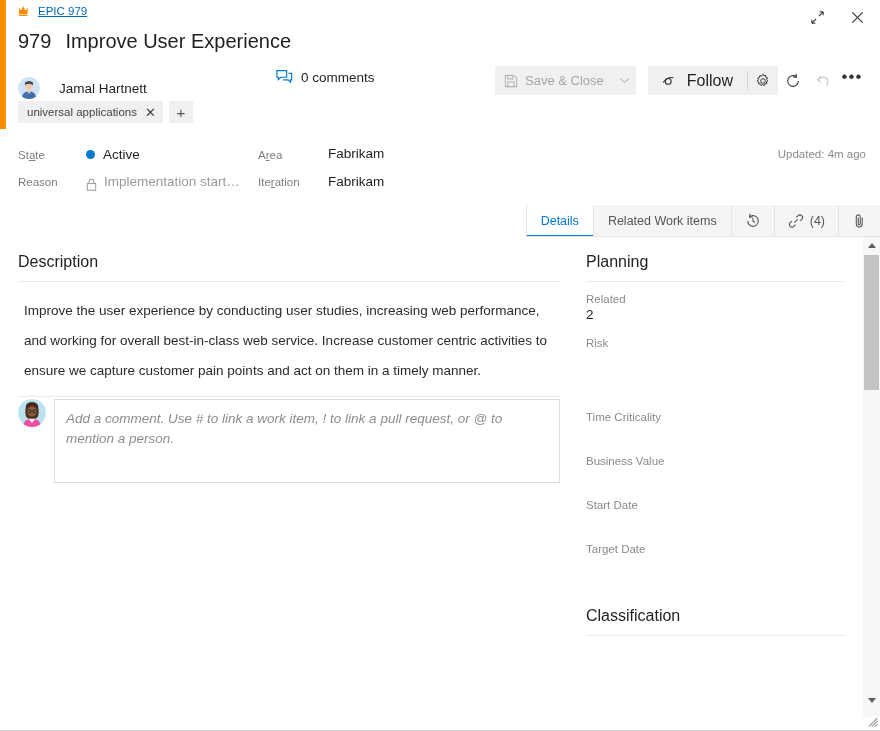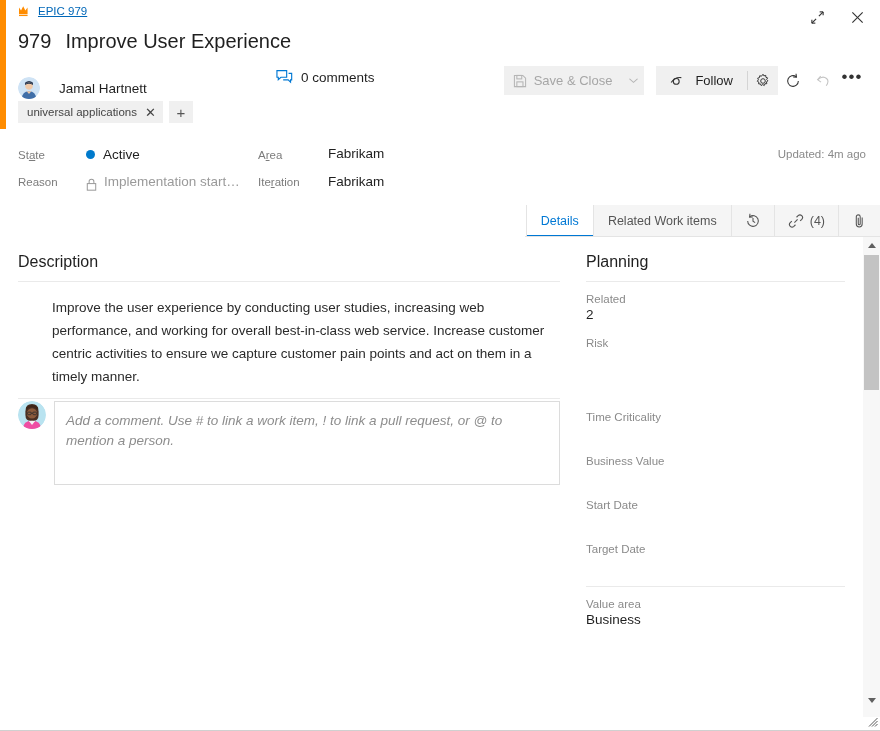--- a/index.html
+++ b/index.html
@@ -97,21 +97,21 @@
     font-size: 13px; color: #a6a6a6; cursor: default;
   }
   .btn-caret {
     display: flex; align-items: center; justify-content: center;
     width: 22px; height: 29px; cursor: default;
   }
   .toolbar-gap { width: 12px; }
   .btn-follow {
     display: flex; align-items: center; gap: 8px;
     padding: 0 14px; height: 41px;
-    font-size: 13px; color: #1f1f1f; cursor: pointer;
+    font-size: 16px; color: #1f1f1f; cursor: pointer;
   }
   .btn-divider { width: 1px; height: 19px; background: #d4d4d4; }
   .btn-icon {
     display: flex; align-items: center; justify-content: center;
     width: 30px; height: 29px; cursor: pointer; color: #333;
   }
   .btn-icon.plain { background: transparent; }
   .btn-icon.disabled { color: #bdbdbd; cursor: default; }
   .btn-ellipsis {
     display: flex; align-items: center; justify-content: center;
@@ -198,24 +198,23 @@
     background: #ffffff;
     padding: 0 18px;
     overflow: hidden;
   }
   .section-title {
     font-size: 16px; color: #1f1f1f; font-weight: 400;
     margin: 16px 0 0 0;
   }
   .section-rule { height: 1px; background: #eaeaea; margin-top: 10px; }
   .desc-text {
-    font-size: 13.5px; color: #2b2b2b; line-height: 23px;
+    font-size: 13.5px; color: #2b2b2b; line-height: 30px;
     margin-top: 14px; padding: 0 6px 0 6px;
     max-width: 545px;
-    margin-left: 28px;
   }
 
   .discussion-head {
     display: flex; align-items: center; justify-content: space-between;
     margin-top: 28px;
   }
   .discussion-actions { display: flex; align-items: center; gap: 12px; }
   .disc-icon { cursor: pointer; color: #444; display: flex; align-items: center; }
 
   .comment-row {
@@ -516,26 +515,23 @@
       </div>
       <div class="side-field">
         <div class="side-field-label">Start Date</div>
         <div class="side-field-value"></div>
       </div>
       <div class="side-field">
         <div class="side-field-label">Target Date</div>
         <div class="side-field-value"></div>
       </div>
 
+      <div class="side-title" style="margin-top:31px;">Classification</div>
       <div class="side-rule"></div>
 
-      <div class="side-field">
-        <div class="side-field-label">Value area</div>
-        <div class="side-field-value">Business</div>
-      </div>
     </div>
   </div>
 
   <div class="scrollbar">
     <div class="sb-arrow up">
       <svg width="8" height="5" viewBox="0 0 8 5">
         <path d="M4 0 L8 5 L0 5 Z" fill="#606060"></path>
       </svg>
     </div>
     <div class="sb-thumb"></div>

